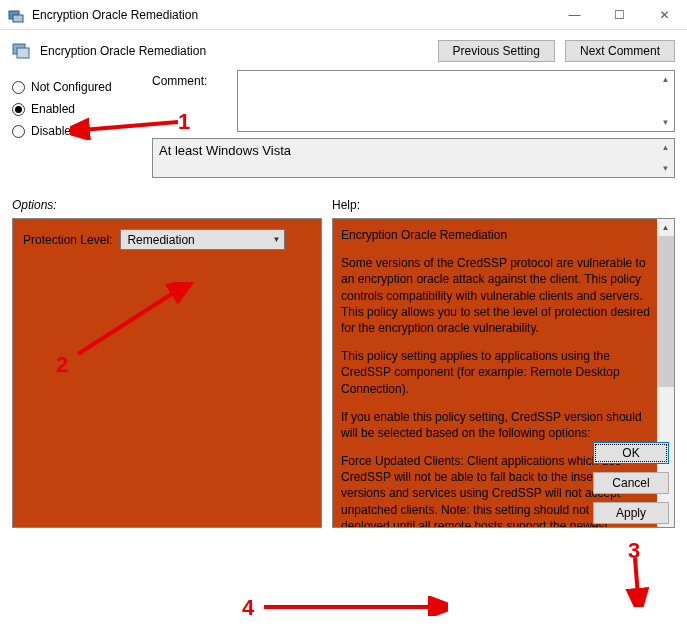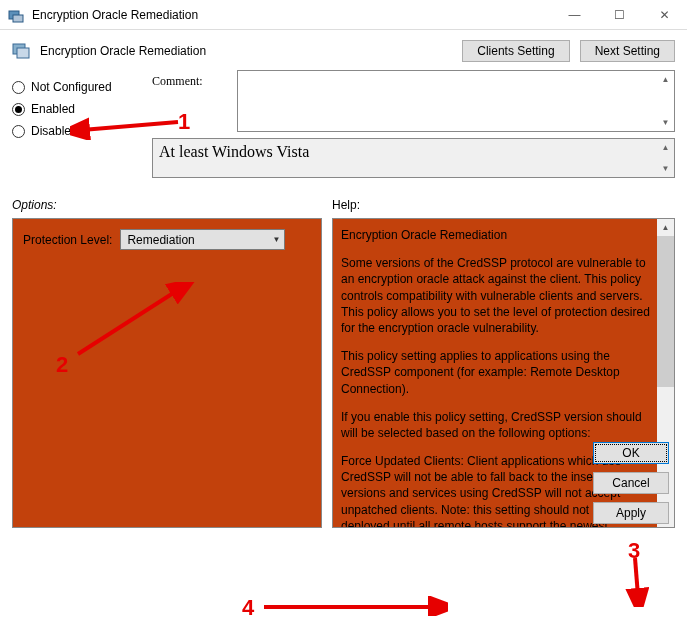--- a/index.html
+++ b/index.html
@@ -47,30 +47,30 @@
     .btn.focus { border: 1px solid #0078d7; outline: 1px dotted #000; outline-offset: -3px; }
     .config-grid { display: flex; gap: 18px; }
     .radiocol { width: 122px; padding-top: 2px; }
     .radio-item { display: flex; align-items: center; margin: 8px 0; gap: 6px; }
     .radio-outer {
       width: 13px; height: 13px; border: 1px solid #333; border-radius: 50%;
       display: inline-flex; align-items: center; justify-content: center; background: #fff;
     }
     .radio-inner { width: 7px; height: 7px; border-radius: 50%; background: #000; }
     .fieldcol { flex: 1; }
-    .fieldrow { display: flex; margin-bottom: 6px; font-family: Liberation Serif, serif; }
+    .fieldrow { display: flex; margin-bottom: 6px; }
     .label { width: 85px; padding-top: 4px; }
     .textarea-shell {
       flex: 1; border: 1px solid #888; background: #fff;
       position: relative; overflow: hidden;
     }
     .textarea-shell.comment { height: 62px; }
     .textarea-shell.supported { height: 40px; background: #f0f0f0; }
     .textarea-content {
-      padding: 4px 20px 16px 6px; font-size: 16px; height: 100%; overflow: hidden;
+      padding: 4px 20px 16px 6px; font-size: 13px; height: 100%; overflow: hidden;
     }
     .scroll-arrows {
       position: absolute; right: 0; top: 0; bottom: 0; width: 17px;
       display: flex; flex-direction: column; justify-content: space-between;
     }
     .sarrow { 
       width: 17px; height: 17px; display: flex; align-items: center; justify-content: center;
       font-size: 8px; color: #666; cursor: default;
     }
     .section-labels { display: flex; margin-top: 14px; margin-bottom: 6px; }
@@ -136,22 +136,22 @@
 
   <div class="hdr-row">
     <span class="app-icon2">
       <svg width="18" height="18" viewBox="0 0 18 18">
           <rect x="1" y="3" width="12" height="10" fill="#88b0cc" stroke="#3a6a95"></rect>
           <rect x="5" y="7" width="12" height="10" fill="#c8d8e8" stroke="#3a6a95"></rect>
         </svg>
     </span>
     <span class="hdr-title">Encryption Oracle Remediation</span>
     <div class="prev-next">
-      <button class="btn">Clients Setting</button>
-      <button class="btn">Next Setting</button>
+      <button class="btn">Previous Setting</button>
+      <button class="btn">Next Comment</button>
     </div>
   </div>
 
   <div class="config-grid">
     <div class="radiocol">
       <div class="radio-item">
         <span class="radio-outer"></span>
         <span>Not Configured</span>
       </div>
       <div class="radio-item">

